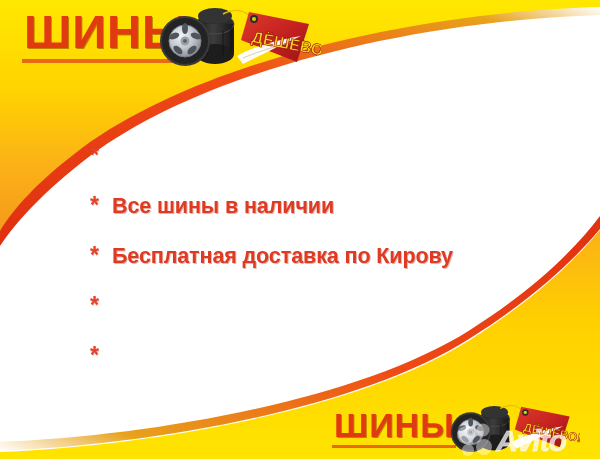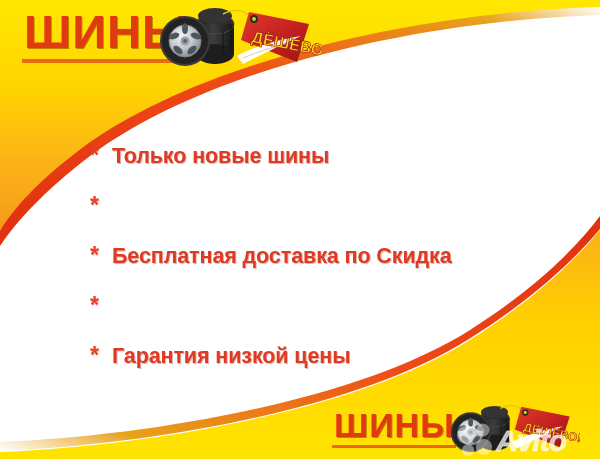--- a/index.html
+++ b/index.html
@@ -269,35 +269,34 @@
       <path d="M16,50 C34,40 56,34 80,30 C58,40 38,50 22,58 Z" fill="#ffffff" opacity=".95"></path>
       <path d="M22,52 C38,45 56,40 72,36" fill="none" stroke="#bbb" stroke-width=".7"></path>
 
       <text x="30" y="36" transform="rotate(11 30 36)" font-family="Liberation Sans, sans-serif" font-size="16" font-weight="bold" fill="#ffd21e" stroke="#8a0f0f" stroke-width=".6">ДЁШЕВО!</text>
     </svg>
   </div>
 
   <div id="feature-list">
     <div class="feature-row">
       <span class="feature-star">*</span>
-      <span class="feature-text">Только новые шины</span>
-    </div>
-    <div class="feature-row">
-      <span class="feature-star">*</span>
-    </div>
-    <div class="feature-row">
-      <span class="feature-star">*</span>
-      <span class="feature-text">Бесплатная доставка по Скидка</span>
-    </div>
-    <div class="feature-row">
-      <span class="feature-star">*</span>
-    </div>
-    <div class="feature-row">
-      <span class="feature-star">*</span>
-      <span class="feature-text">Гарантия низкой цены</span>
+    </div>
+    <div class="feature-row">
+      <span class="feature-star">*</span>
+      <span class="feature-text">Все шины в наличии</span>
+    </div>
+    <div class="feature-row">
+      <span class="feature-star">*</span>
+      <span class="feature-text">Бесплатная доставка по Кирову</span>
+    </div>
+    <div class="feature-row">
+      <span class="feature-star">*</span>
+    </div>
+    <div class="feature-row">
+      <span class="feature-star">*</span>
     </div>
   </div>
 
   <div id="bottom-logo">
     <div id="bottom-logo-word">ШИНЫ</div>
 
     <svg id="bottom-tires" viewBox="0 0 78 62">
       <defs>
         <radialGradient id="rimGradBot" cx="38%" cy="34%" r="70%">
           <stop offset="0%" stop-color="#f4f6f8"></stop>

